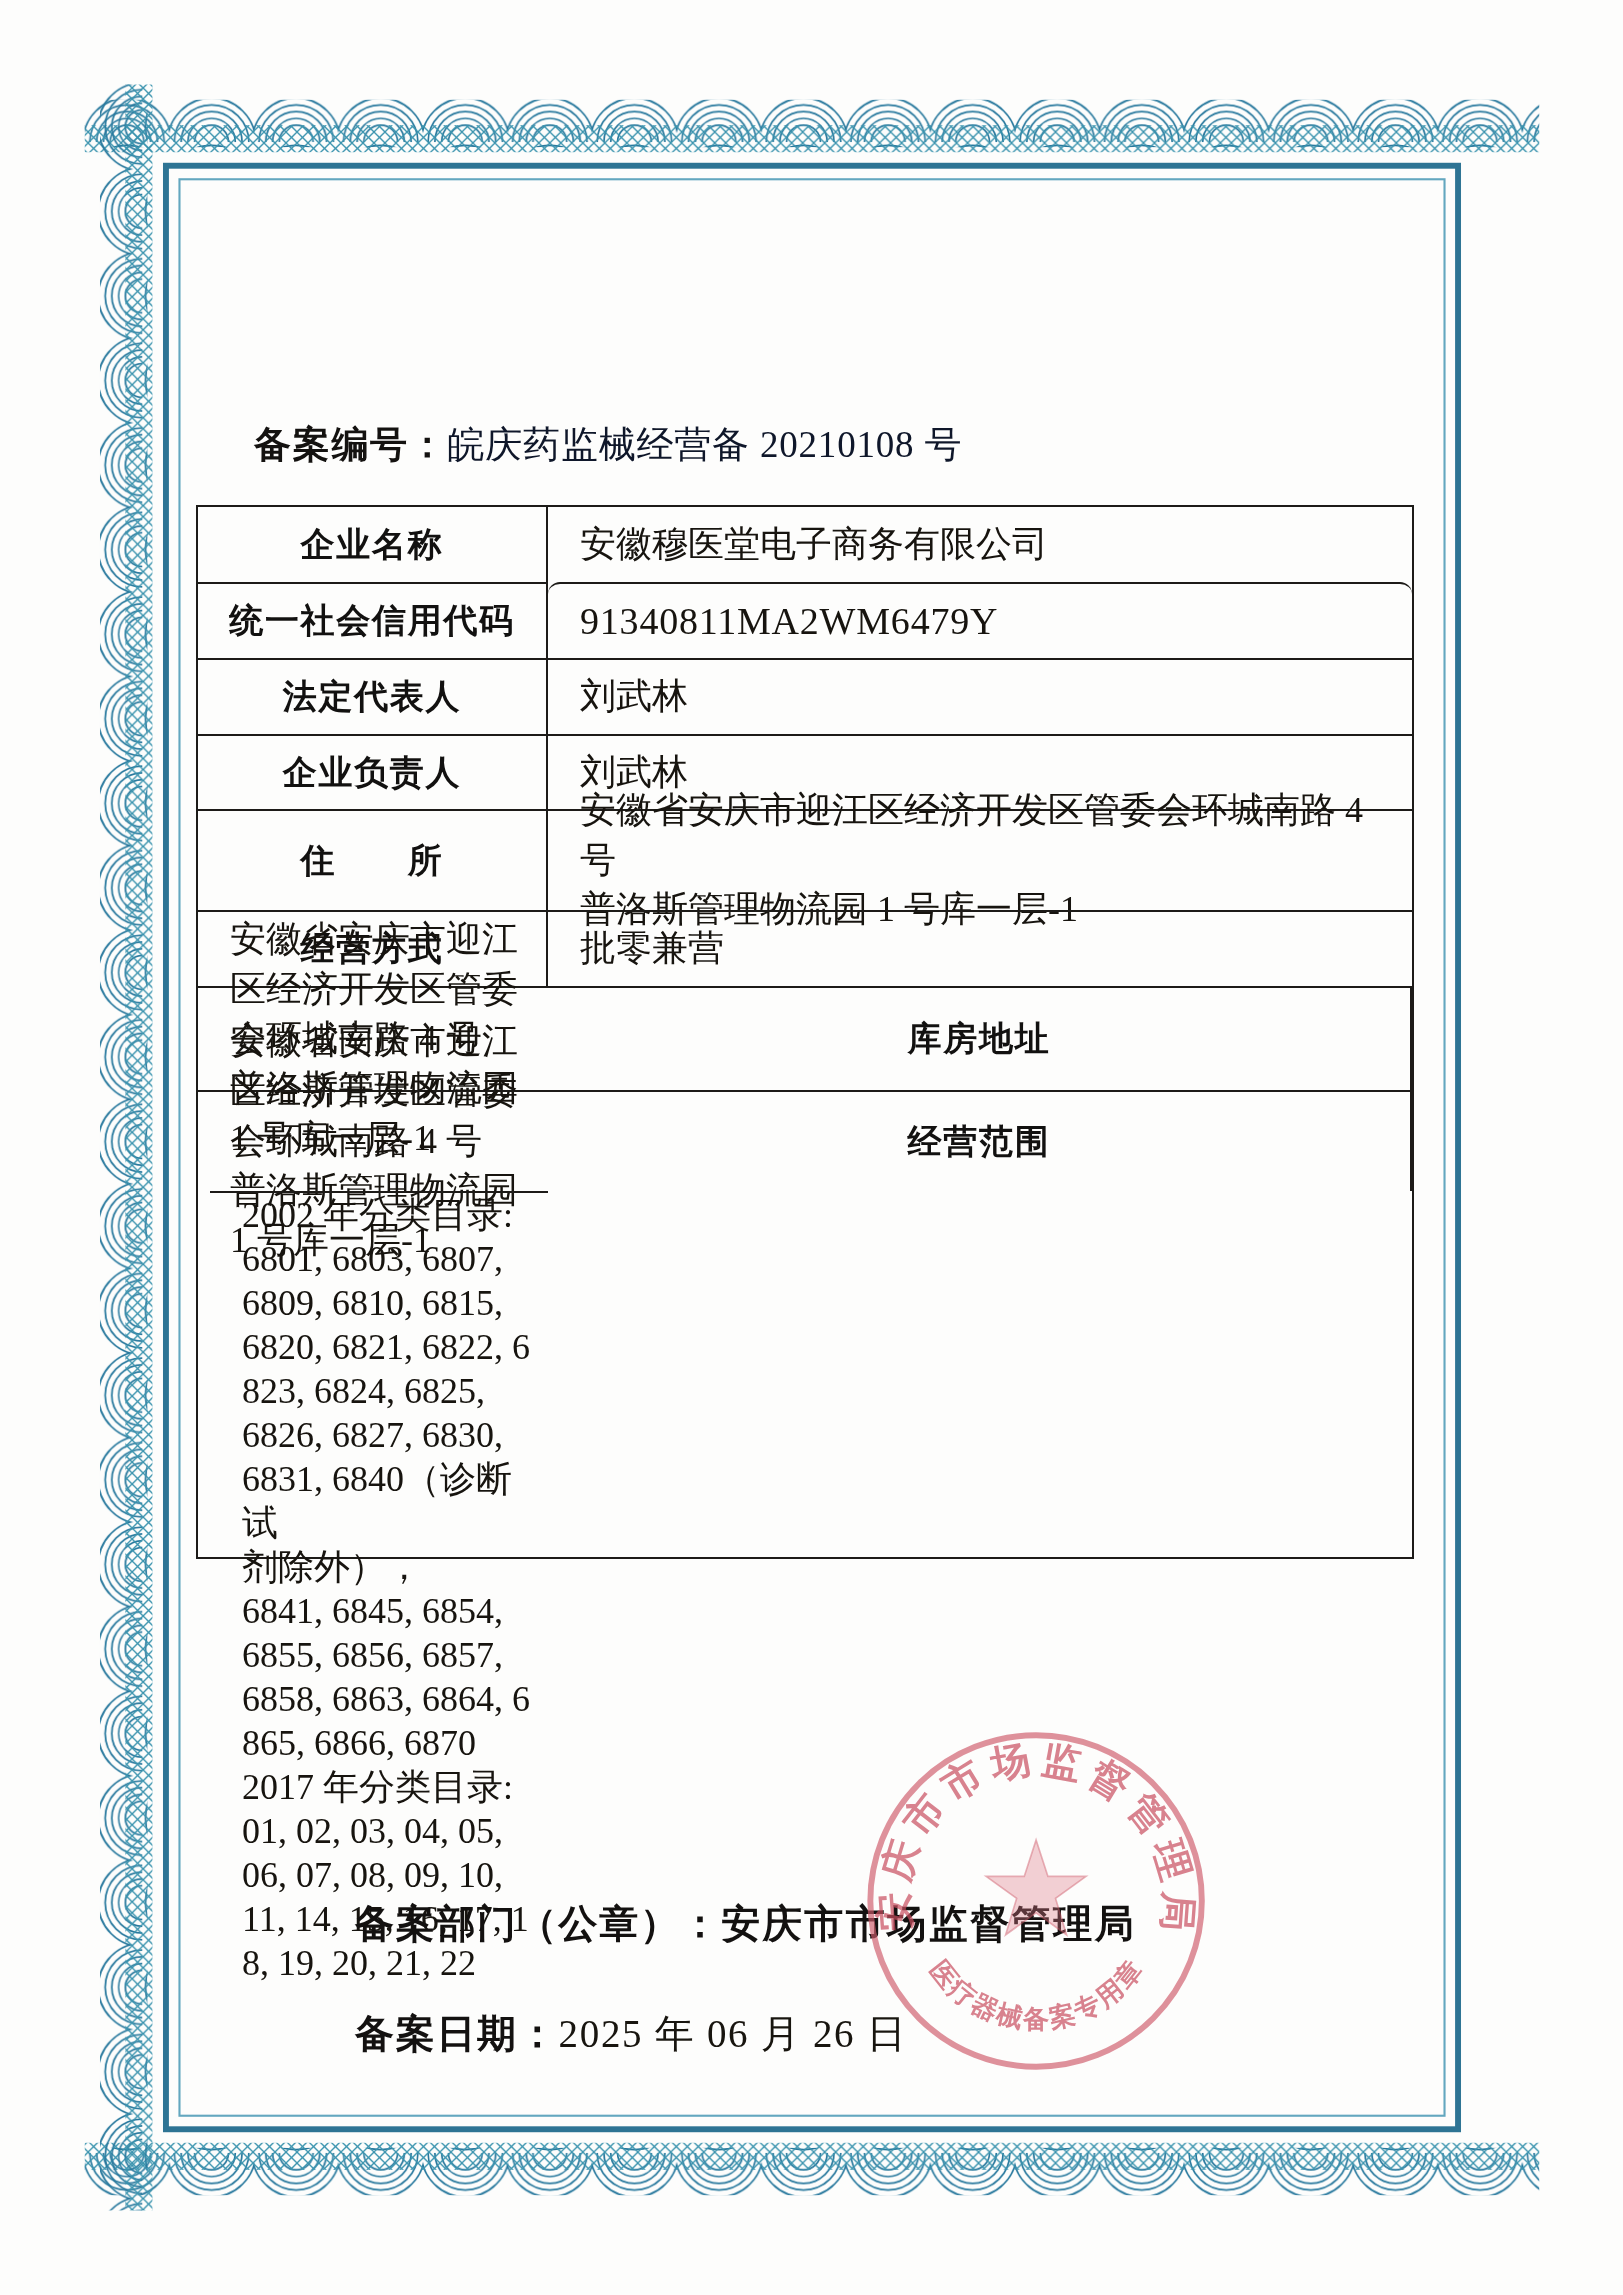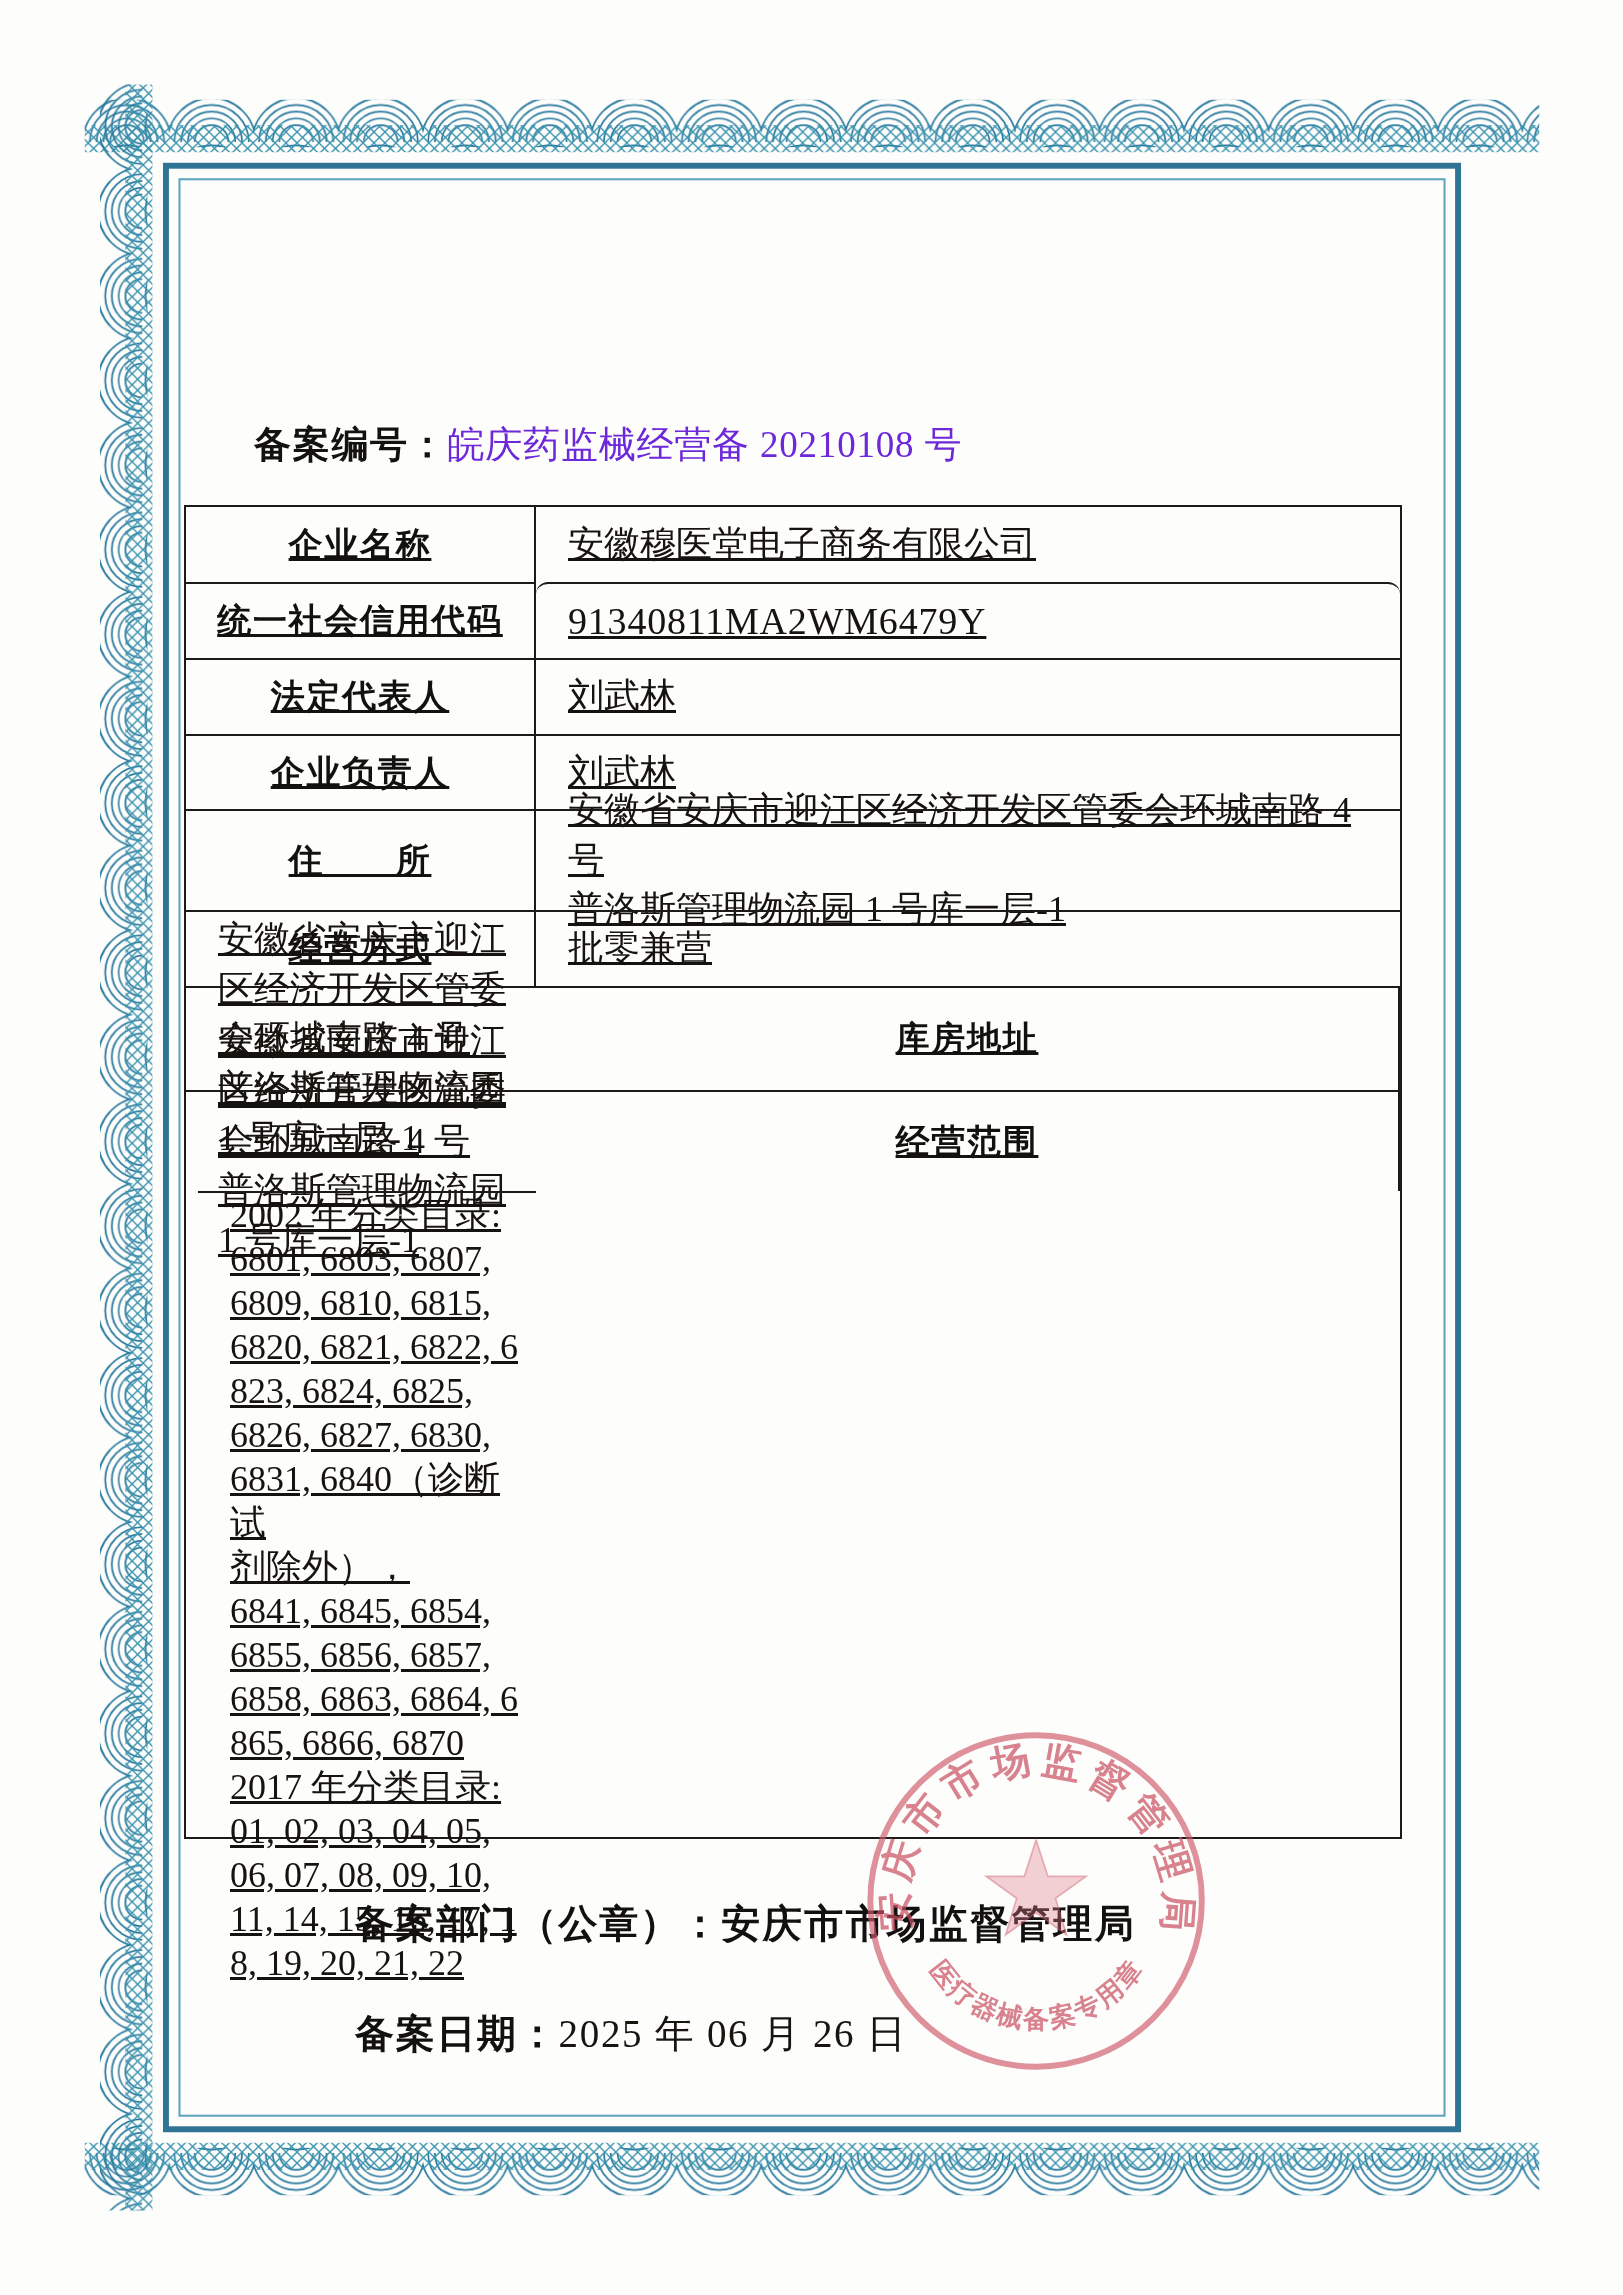--- a/index.html
+++ b/index.html
@@ -17,28 +17,27 @@
 
   .doc-title{
     left:0;top:306px;width:100%;text-align:center;
     font-family:"Liberation Sans", sans-serif;font-weight:bold;
     font-size:81px;line-height:1.05;letter-spacing:3.4px;color:#1b1511;
   }
   .filing-line{
     left:254px;top:423px;font-size:37px;line-height:1.2;white-space:nowrap;
   }
   .filing-line .lab{font-family:"Liberation Sans", sans-serif;font-weight:bold;letter-spacing:1.7px;color:#141210;}
-  .filing-line .val{font-family:"Liberation Serif", serif;letter-spacing:0.8px;color:#6d28d9;}
+  .filing-line .val{font-family:"Liberation Serif", serif;letter-spacing:0.8px;color:#0f172a;}
 
   .info-table{
-    left:184px;top:505px;width:1218px;height:1334px;
+    left:196px;top:505px;width:1218px;height:1054px;
     border:2.5px solid #1d1b18;box-sizing:border-box;
     display:grid;grid-template-columns:350px 1fr;
     grid-template-rows:75px 76px 76px 75px 101px 76px 104px 101px 1fr;
-    text-decoration:underline;
   }
   .cell{box-sizing:border-box;display:flex;align-items:center;}
   .cell.lbl{
     justify-content:center;border-right:2.5px solid #1d1b18;
     font-family:"Liberation Sans", sans-serif;font-weight:bold;
     font-size:34px;letter-spacing:1.7px;color:#121110;text-align:center;
   }
   .cell.val{
     padding-left:32px;padding-right:15px;
     font-size:36px;line-height:1.38;color:#17140f;white-space:pre-line;

